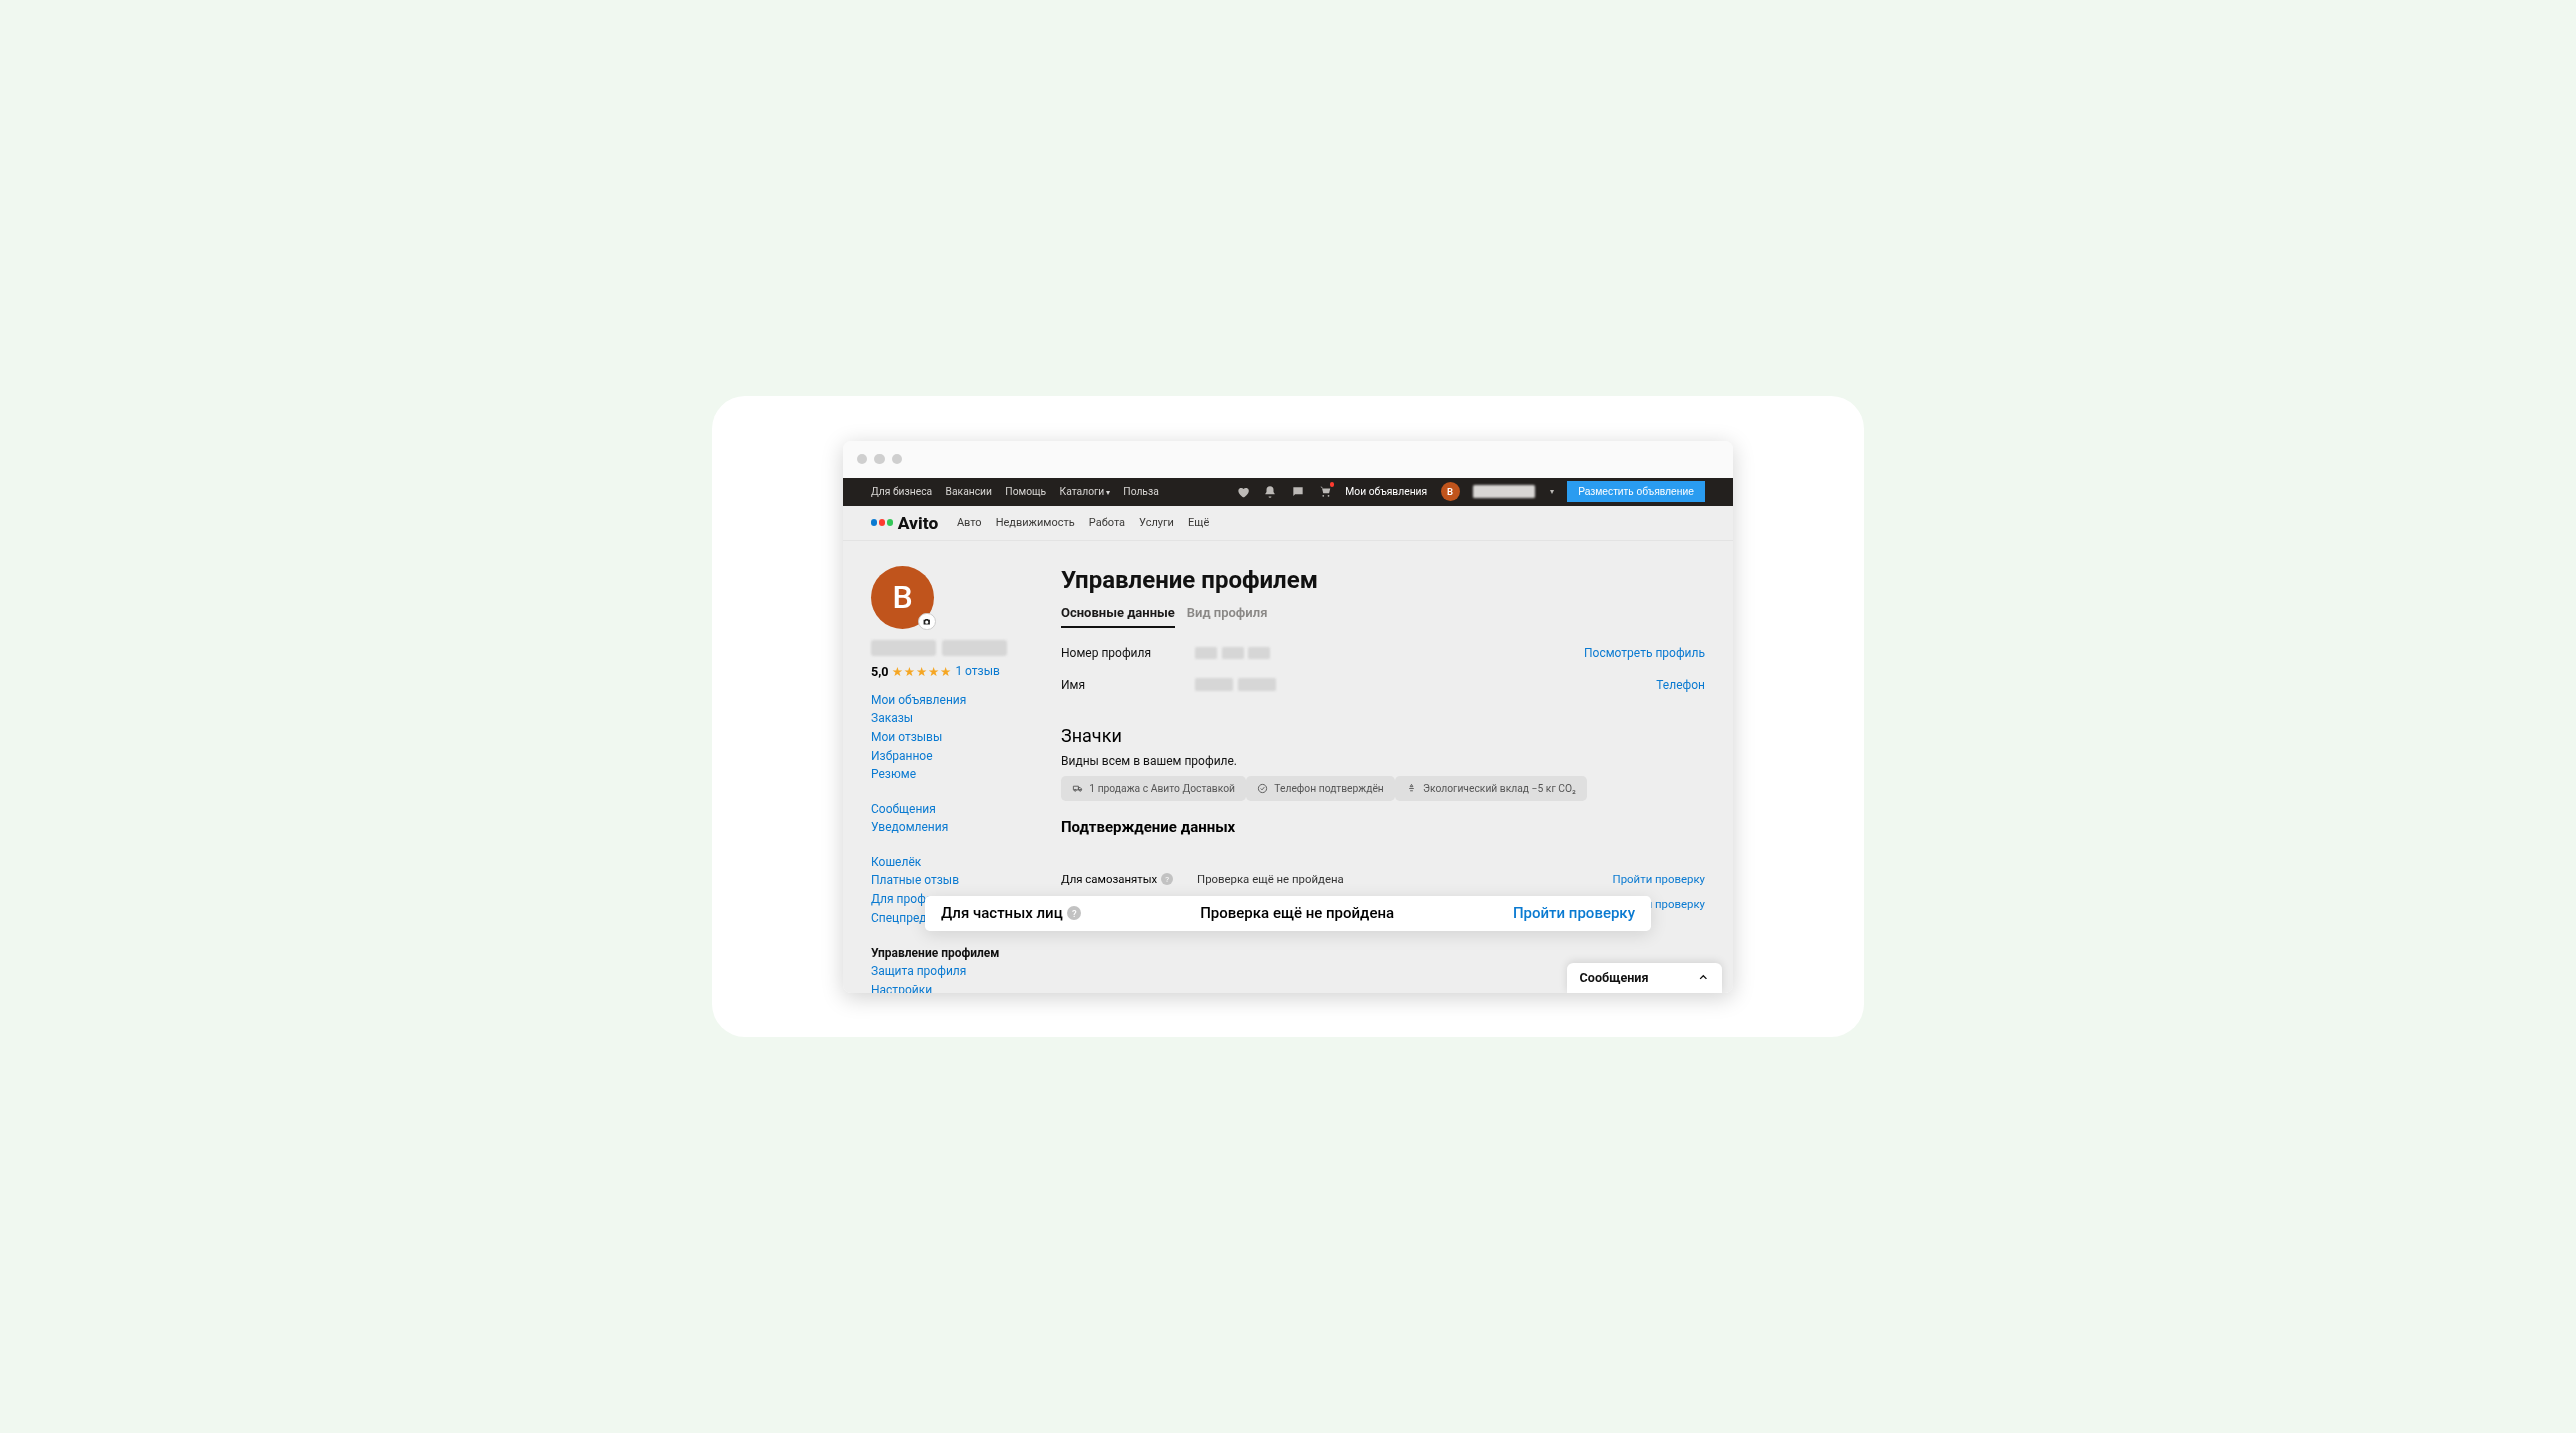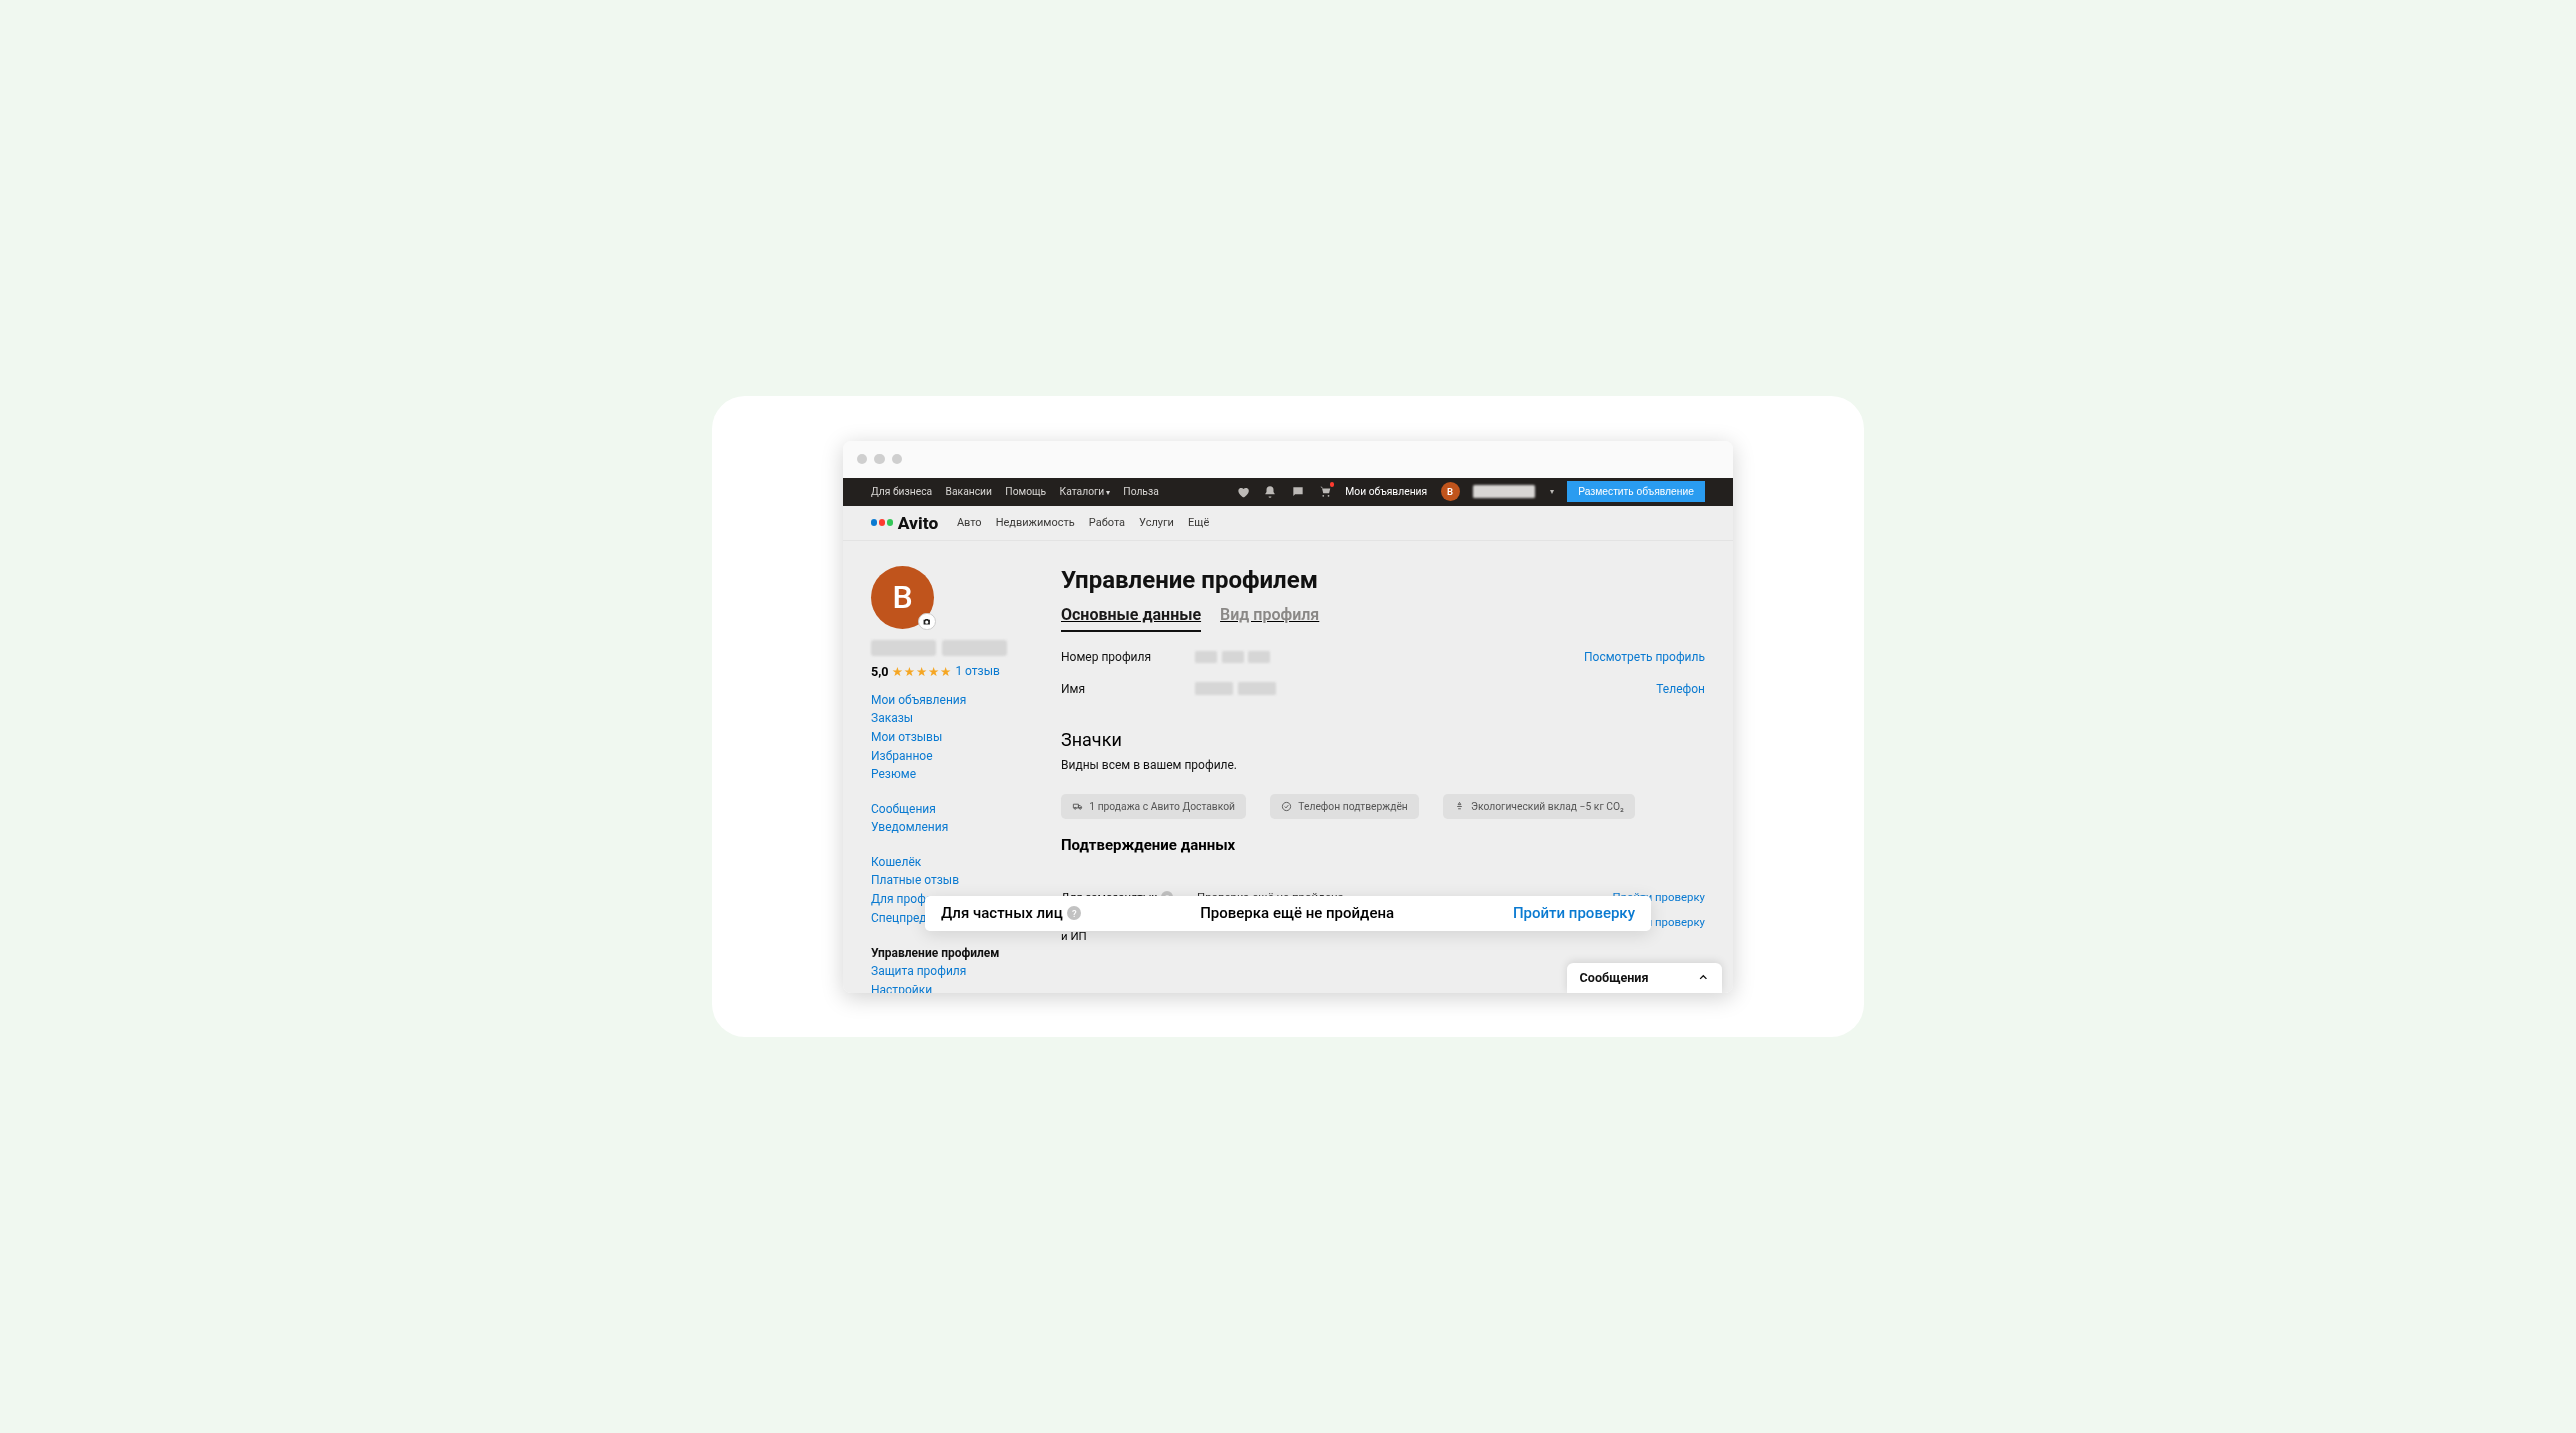--- a/index.html
+++ b/index.html
@@ -92,32 +92,32 @@
   .rating .rv{font-weight:700;}
   .rating .stars{color:#f5a623; letter-spacing:0.8px;}
   .rating .count{color:#0a7ad1; font-size:12px;}
   .menu { margin-top:14px; display:flex; flex-direction:column; gap:4.7px; font-size:12px;}
   .menu a{ color:#0a7ad1; text-decoration:none; cursor:pointer;}
   .menu .group{ margin-top:11px;}
   .menu .active{ color:#111; font-weight:700;}
   .pill { display:inline-block; background:#ff3b30; color:#fff; font-size:8.7px; padding:1.6px 6.3px; border-radius:8px; margin-left:4.7px; vertical-align:middle;}
   .main { flex:1; min-width:0; }
   .title { font-size:24px; font-weight:700; color:#111; }
-  .tabs { margin-top:11px; display:flex; gap:19px; font-size:16px; border-bottom:0.8px solid transparent;text-decoration:underline;}
+  .tabs { margin-top:11px; display:flex; gap:12px; font-size:13px; border-bottom:0.8px solid transparent;}
   .tab { padding-bottom:6.3px; cursor:pointer; color:#1a1919; font-weight:700; }
   .tab1 { border-bottom:2.4px solid #111;}
   .tab2 { color:#8a8886; font-weight:600;}
   .row { display:flex; align-items:center; margin-top:17.4px; font-size:12px;}
   .row .label{ width:134px; color:#111;}
   .row .val { flex:1; display:flex; gap:4.7px;}
   .row .vblur{ height:12.6px; background:#d6d6d6; border-radius:1.6px; filter:blur(0.8px);}
   .row .link{ color:#0a7ad1; cursor:pointer; text-align:right;}
   .section-h { margin-top:33px; font-size:18px; font-weight:400;}
   .section-sub { margin-top:8px; font-size:12px; color:#111;}
-  .chips { margin-top:22px; display:flex; gap:24px; flex-wrap:wrap;text-align:right;}
+  .chips { margin-top:8px; display:flex; gap:0; flex-wrap:wrap;text-align:right;}
   .chip { background:#dfdfdf; color:#555; font-size:10.3px; padding:6.3px 11px; border-radius:4.7px; display:flex; align-items:center; gap:6.3px;}
   .chip svg{flex-shrink:0;}
   .verif-h { margin-top:17px; font-size:15px; font-weight:700;}
   .vrow { display:flex; margin-top:11px; font-size:11.4px;}
   .vrow .col1{width:136px; display:flex; align-items:center; gap:4px;}
   .vrow .col2{flex:1; color:#333;}
   .vrow .col3{color:#0a7ad1; cursor:pointer; text-align:right; width:118px;}
   .qmark { width:12px; height:12px; border-radius:50%; background:#c2c2c2; color:#fff; font-size:8px; display:inline-flex; align-items:center; justify-content:center;}
   
   .popout {

